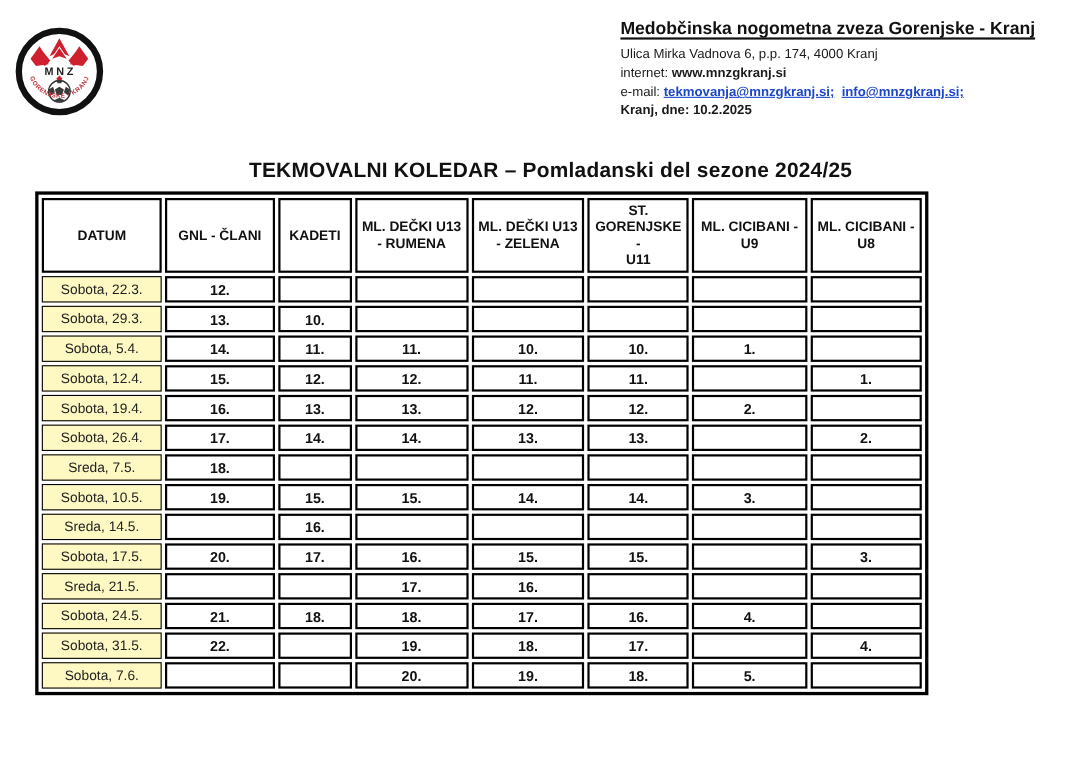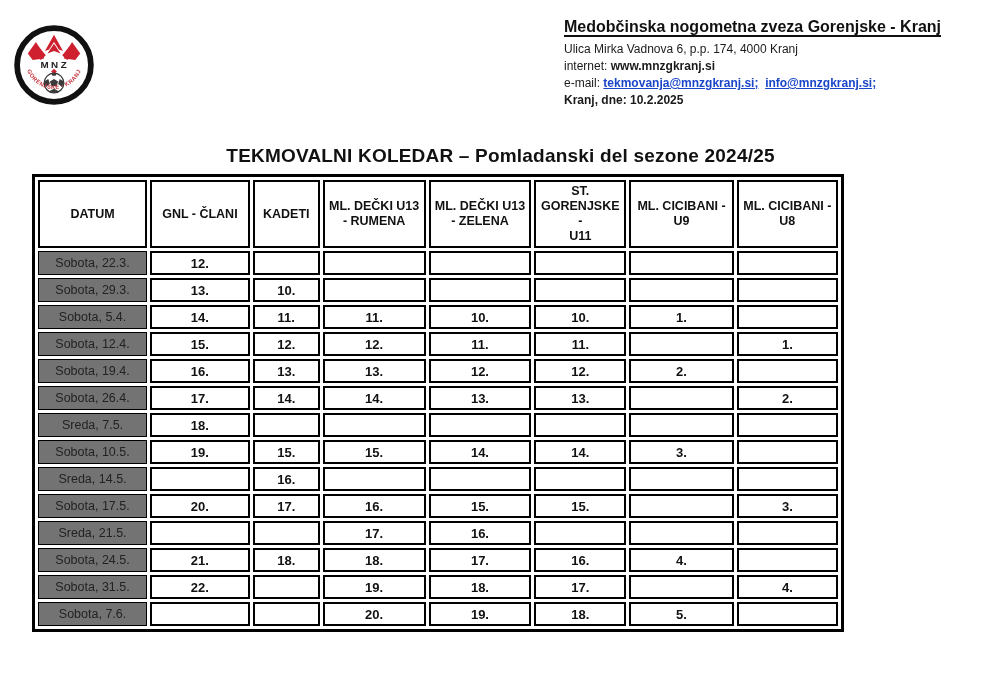--- a/index.html
+++ b/index.html
@@ -100,21 +100,21 @@
     color: #111;
   }
   table.cal td {
     height: 24px;
     text-align: center;
     vertical-align: middle;
     padding: 1px 2px;
   }
   table.cal td.date {
     border: 1px solid #000;
-    background: #737373;
+    background: #fef9c3;
     font-size: 12.5px;
     font-weight: normal;
     color: #222;
   }
   table.cal td.num {
     border: 2px solid #000;
     background: #fff;
     font-size: 13px;
     font-weight: bold;
     color: #111;

